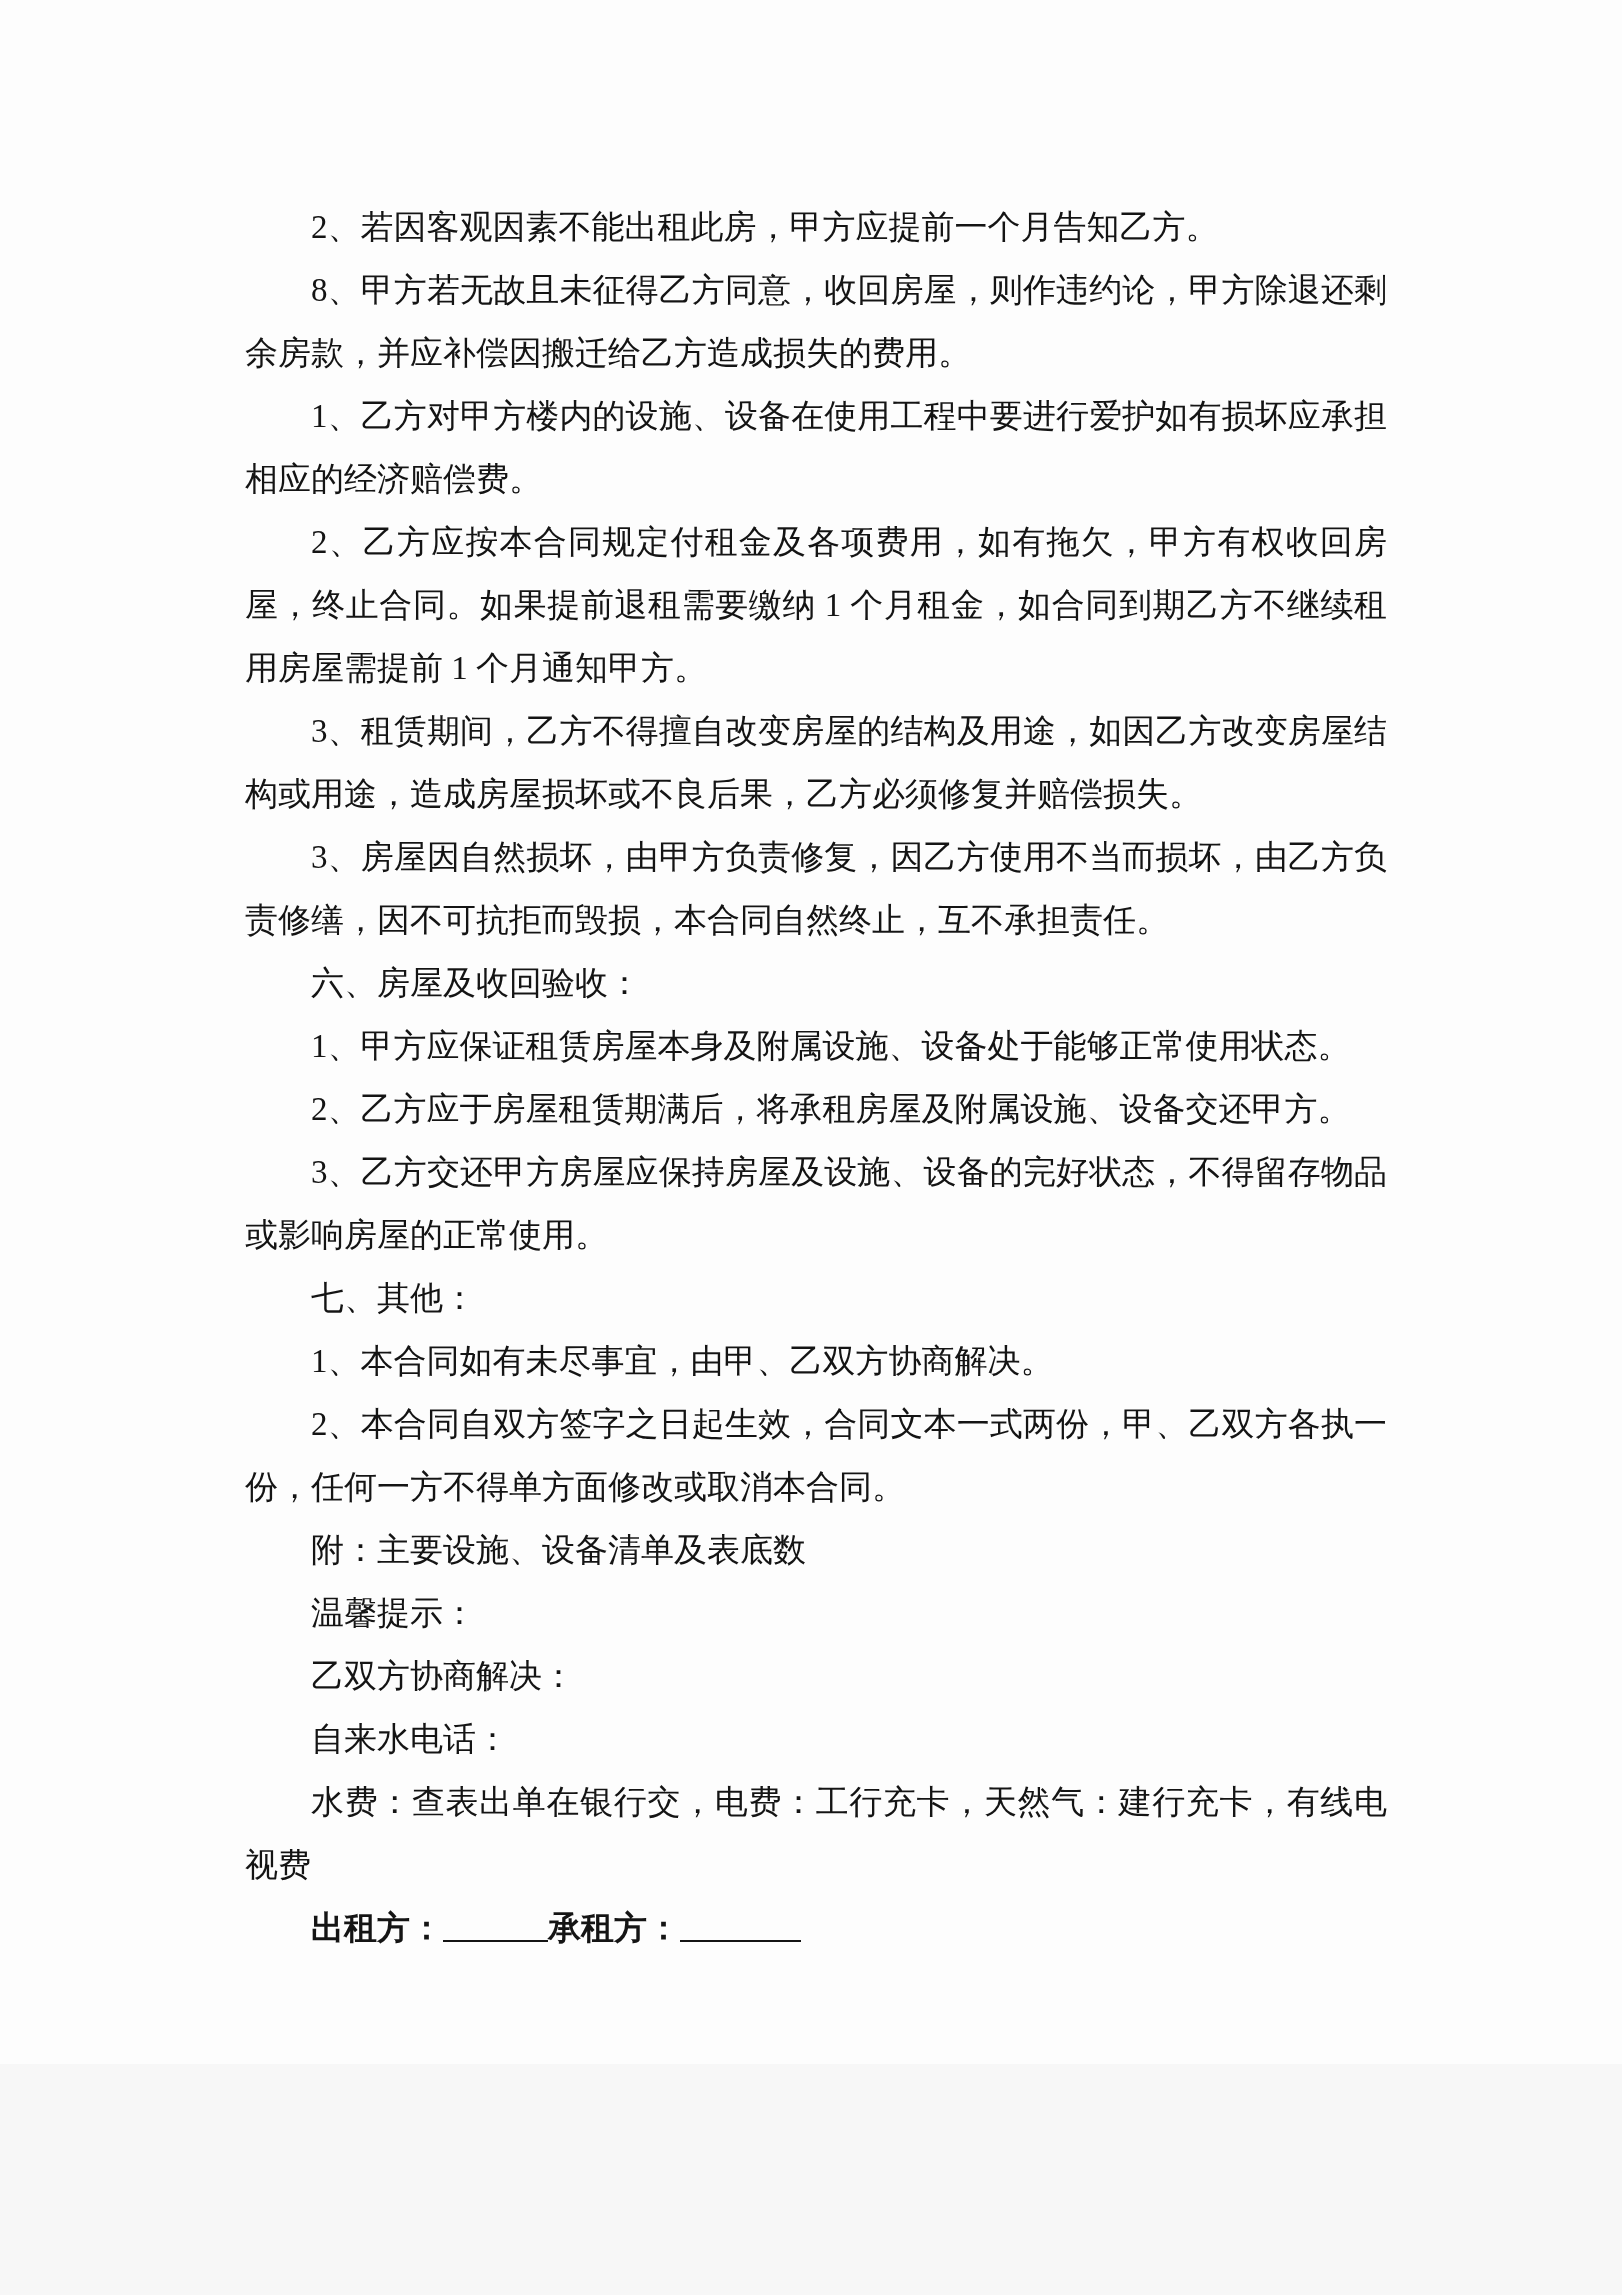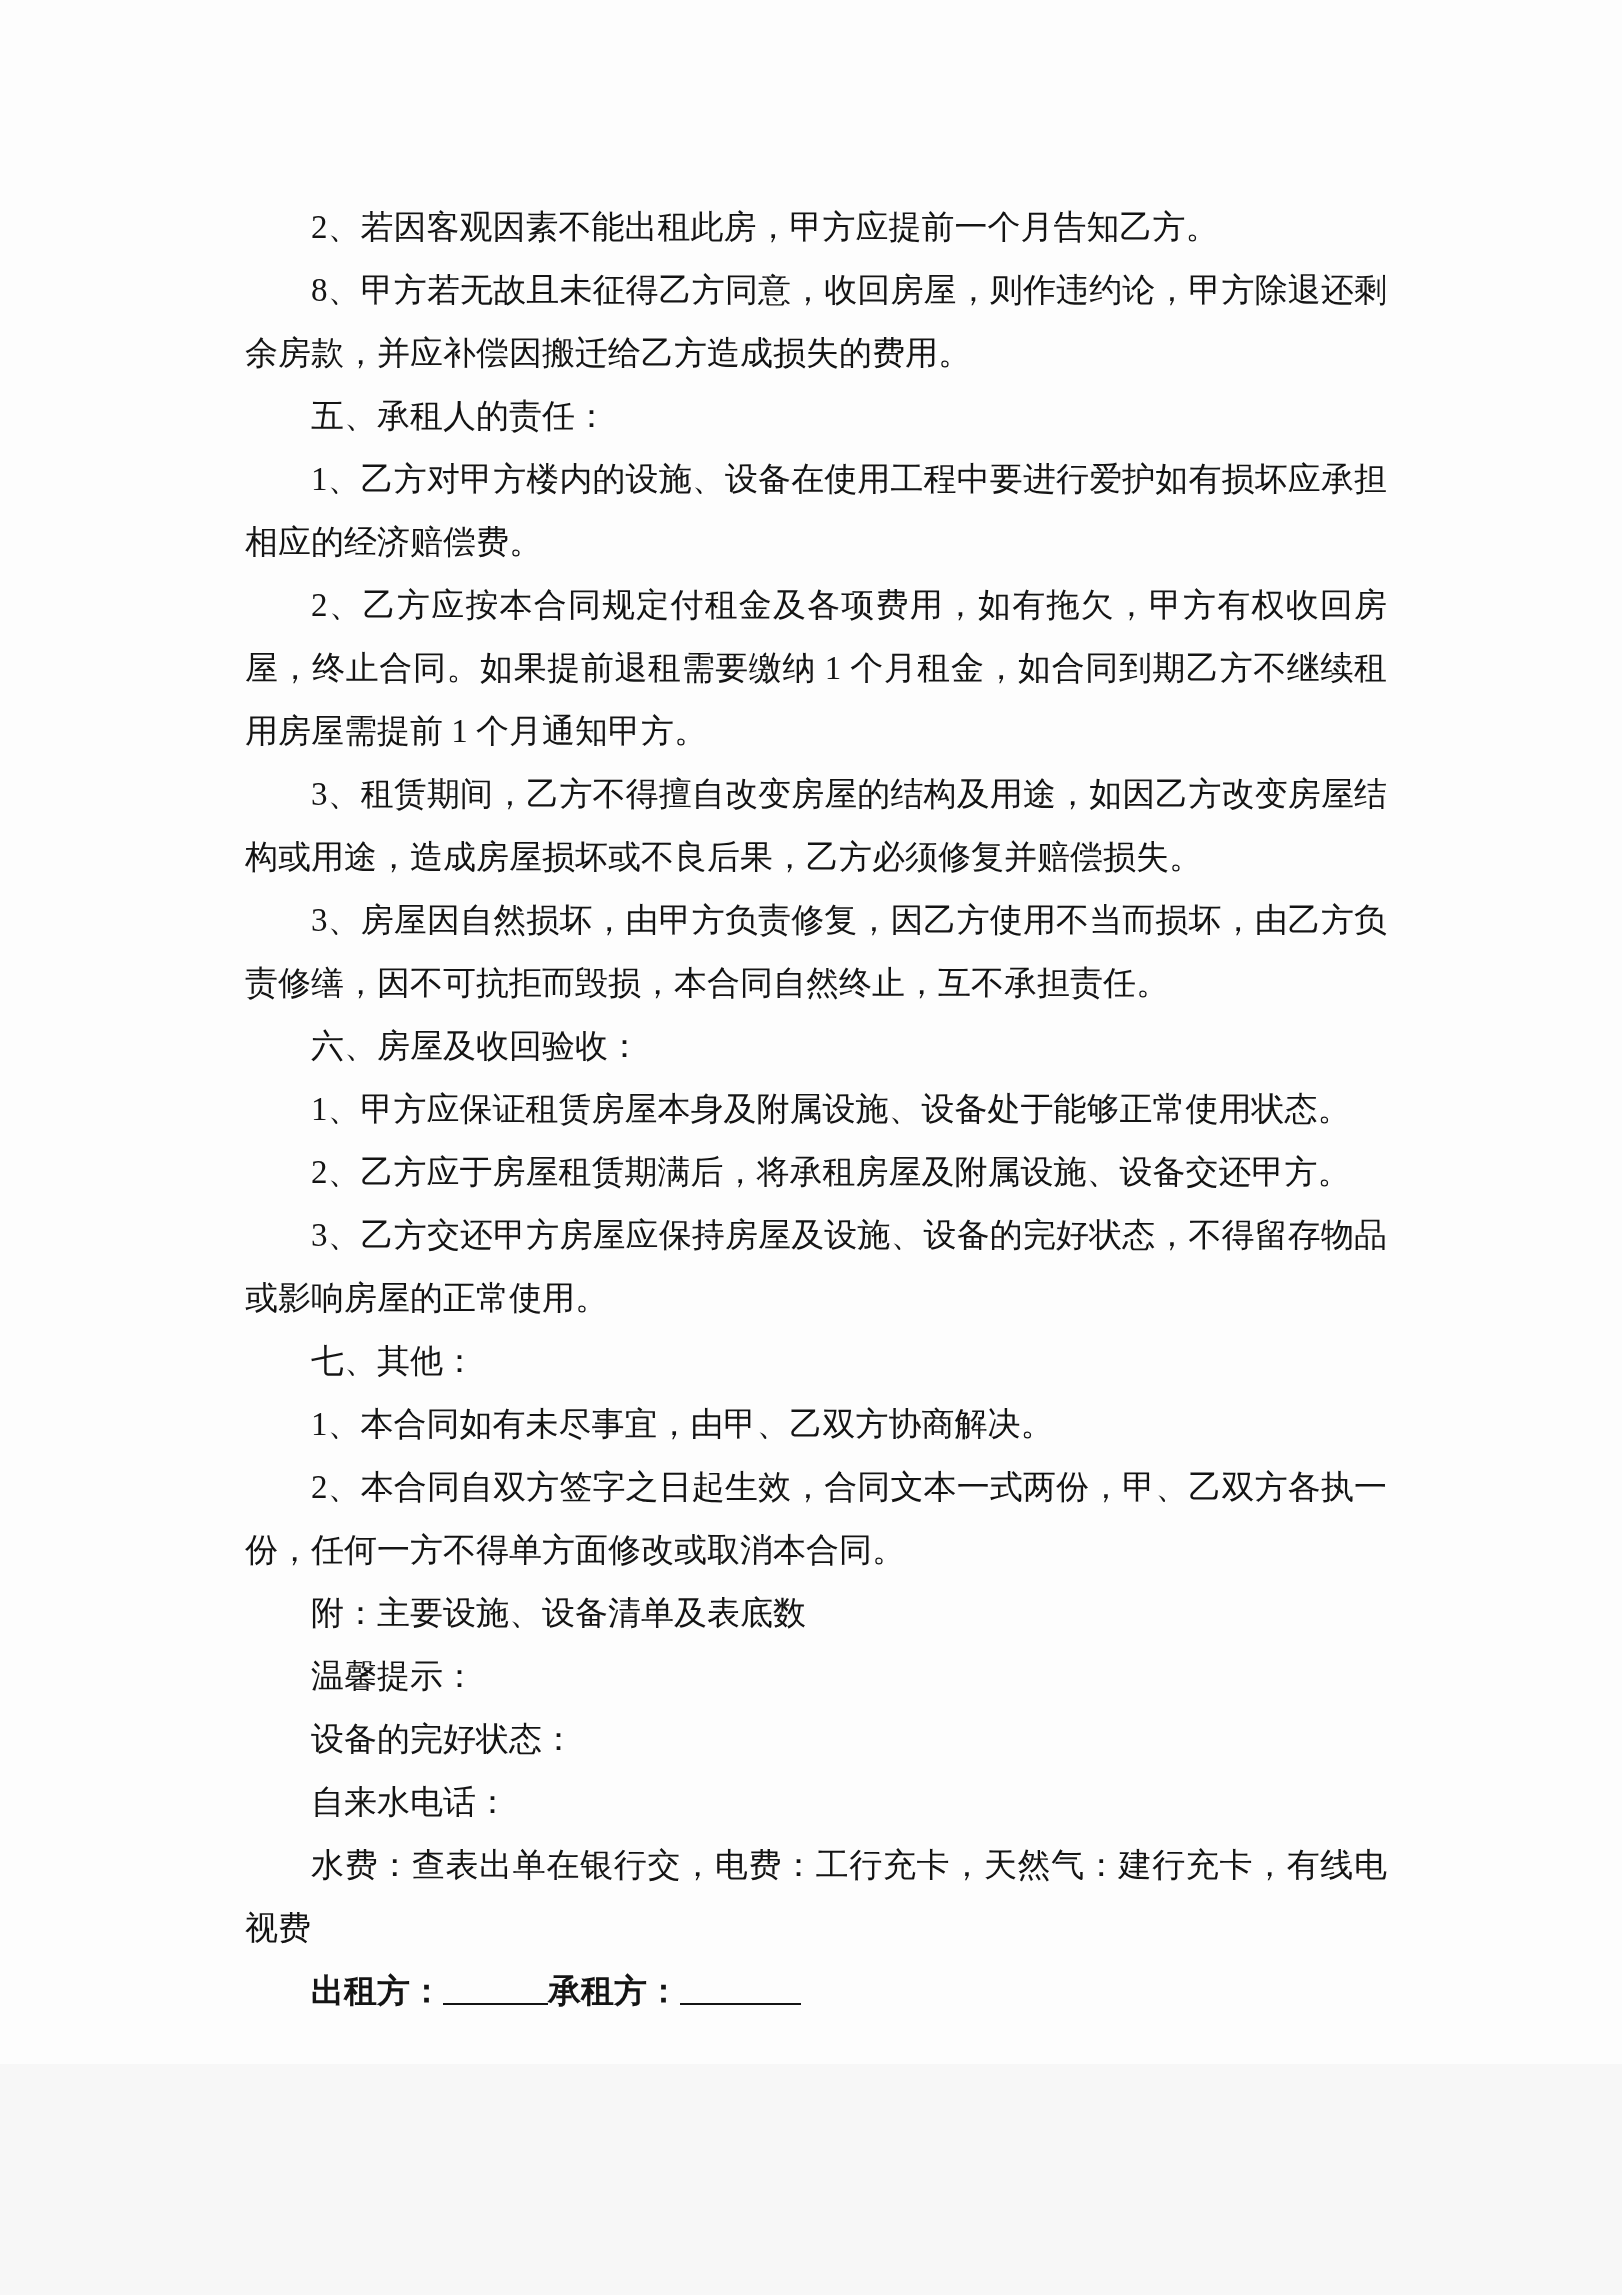--- a/index.html
+++ b/index.html
@@ -49,35 +49,34 @@
 </style>
 </head>
 <body>
 
 <div class="page" style="background: rgb(253, 253, 253);">
   <div class="doc" style="color: rgb(20, 20, 20);">
 
     <div id="paragraphs">
         <p class="para">2、若因客观因素不能出租此房，甲方应提前一个月告知乙方。</p>
         <p class="para">8、甲方若无故且未征得乙方同意，收回房屋，则作违约论，甲方除退还剩余房款，并应补偿因搬迁给乙方造成损失的费用。</p>
-        <p class="para">五、承租人的责任：</p>
         <p class="para">1、乙方对甲方楼内的设施、设备在使用工程中要进行爱护如有损坏应承担相应的经济赔偿费。</p>
         <p class="para">2、乙方应按本合同规定付租金及各项费用，如有拖欠，甲方有权收回房屋，终止合同。如果提前退租需要缴纳 1 个月租金，如合同到期乙方不继续租用房屋需提前 1 个月通知甲方。</p>
         <p class="para">3、租赁期间，乙方不得擅自改变房屋的结构及用途，如因乙方改变房屋结构或用途，造成房屋损坏或不良后果，乙方必须修复并赔偿损失。</p>
         <p class="para">3、房屋因自然损坏，由甲方负责修复，因乙方使用不当而损坏，由乙方负责修缮，因不可抗拒而毁损，本合同自然终止，互不承担责任。</p>
         <p class="para">六、房屋及收回验收：</p>
         <p class="para">1、甲方应保证租赁房屋本身及附属设施、设备处于能够正常使用状态。</p>
         <p class="para">2、乙方应于房屋租赁期满后，将承租房屋及附属设施、设备交还甲方。</p>
         <p class="para">3、乙方交还甲方房屋应保持房屋及设施、设备的完好状态，不得留存物品或影响房屋的正常使用。</p>
         <p class="para">七、其他：</p>
         <p class="para">1、本合同如有未尽事宜，由甲、乙双方协商解决。</p>
         <p class="para">2、本合同自双方签字之日起生效，合同文本一式两份，甲、乙双方各执一份，任何一方不得单方面修改或取消本合同。</p>
         <p class="para">附：主要设施、设备清单及表底数</p>
         <p class="para">温馨提示：</p>
-        <p class="para">设备的完好状态：</p>
+        <p class="para">乙双方协商解决：</p>
         <p class="para">自来水电话：</p>
         <p class="para">水费：查表出单在银行交，电费：工行充卡，天然气：建行充卡，有线电视费</p>
       </div>
 
     <p class="sig-line"><span>出租方：</span><span class="sig-blank lessor"></span><span>承租方：</span><span class="sig-blank lessee"></span></p>
   </div>
 </div>
 
 
 </body></html>

